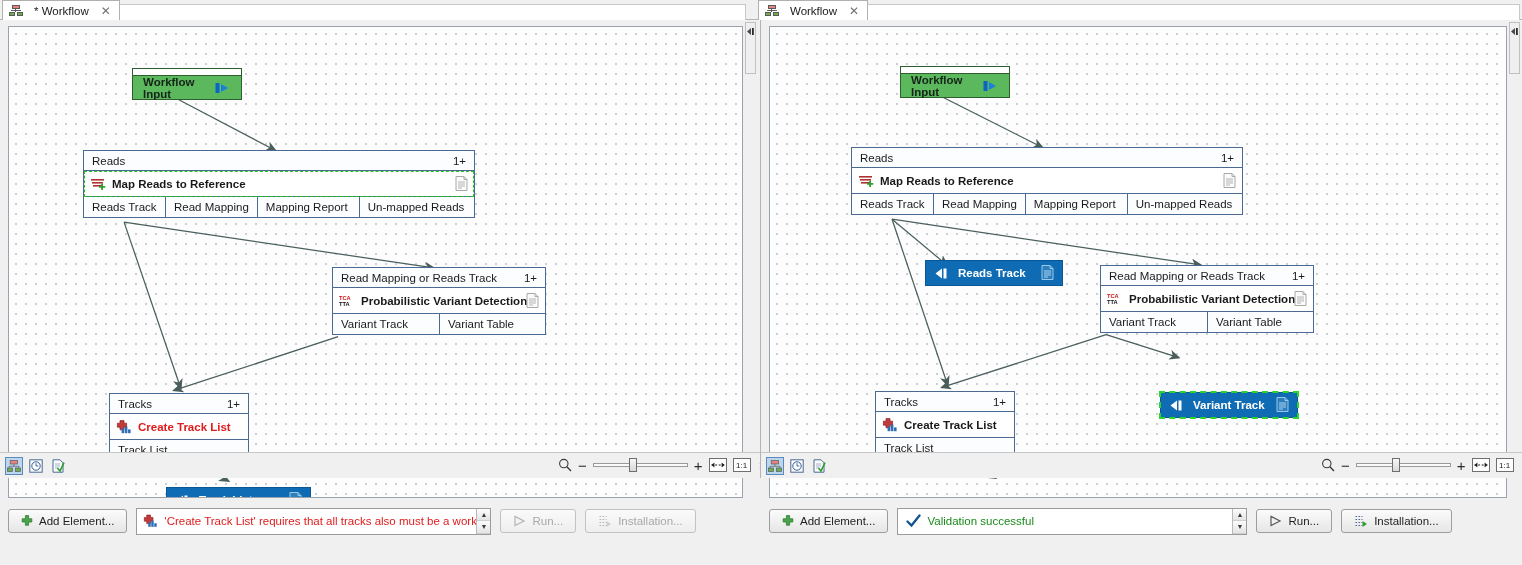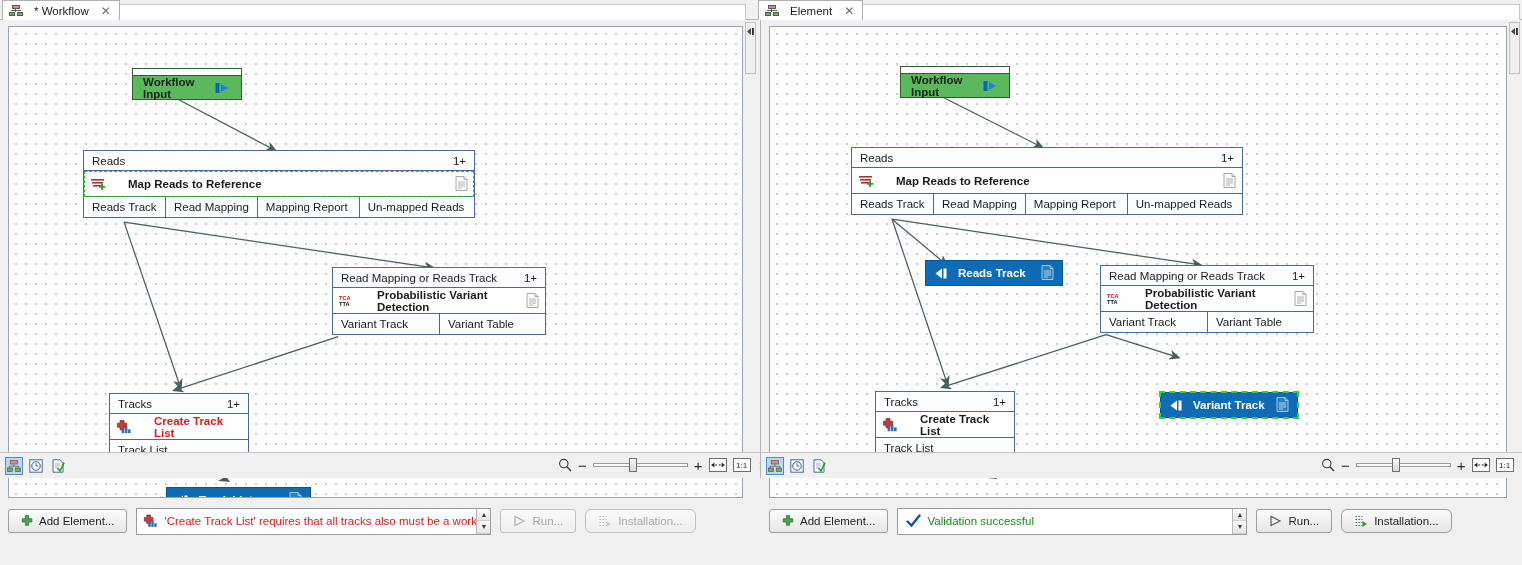--- a/index.html
+++ b/index.html
@@ -97,21 +97,21 @@
   .arrow-in-icon { width: 16px; height: 12px; flex: 0 0 16px; }
 
   
   .node-proc { background: #ffffff; border: 1px solid #4a6a93; }
   .node-proc .in-row {
     height: 20px; display: flex; align-items: center; justify-content: space-between;
     padding: 0 8px; border-bottom: 1px solid #4a6a93;
     background: #fcfdff;
   }
   .node-proc .title-row {
-    height: 26px; display: flex; align-items: center; gap: 22px;
+    height: 26px; display: flex; align-items: center; gap: 6px;
     padding: 0 6px; font-weight: bold;
     border-bottom: 1px solid #4a6a93;
     background: #ffffff; position: relative;
   }
   .node-proc .title-row.selected { outline: 1px dashed #22c422; outline-offset: -1px; }
   .node-proc .title-row .doc { position: absolute; right: 6px; top: 5px; }
   .node-proc .out-row { display: flex; height: 20px; background: #fcfdff; }
   .node-proc .out-row .out {
     flex: 1 1 auto; display: flex; align-items: center; padding: 0 8px;
     border-right: 1px solid #4a6a93; white-space: nowrap;
@@ -142,21 +142,21 @@
   .btn {
     height: 24px; display: inline-flex; align-items: center; gap: 6px;
     padding: 0 12px; font-size: 11.5px; color: #1f1f1f;
     background: linear-gradient(#fbfbfb, #e6e6e6);
     border: 1px solid #9d9d9d; border-radius: 3px;
     white-space: nowrap; cursor: pointer;
   }
   .btn.disabled { color: #a8a8a8; border-color: #c2c2c2; background: linear-gradient(#fafafa,#eeeeee); cursor: default; }
   .btn-add { min-width: 113px; justify-content: center; }
   .btn-run { min-width: 74px; justify-content: space-between; }
-  .btn-inst { min-width: 106px; justify-content: center; border-radius: 6px; }
+  .btn-inst { min-width: 106px; justify-content: center; }
 
   .statusbox {
     flex: 1 1 auto; height: 27px; background: #ffffff;
     border: 1px solid #9b9b9b; display: flex; align-items: center;
     padding: 0 0 0 6px; gap: 6px; font-size: 11.5px; overflow: hidden;
     position: relative;
   }
   .statusbox .msg { white-space: nowrap; overflow: hidden; }
   .statusbox .msg.red { color: #e01b1b; }
   .statusbox .msg.green { color: #1a8a1a; }
@@ -221,21 +221,21 @@
   </div>
 
   <div class="tab right">
     <span class="wf-icon">
       <i class="top"></i>
         <i class="bar"></i>
         <i class="stem"></i>
         <i class="bl"></i>
         <i class="br"></i>
     </span>
-    <span>Element</span>
+    <span>Workflow</span>
     <span class="close">✕</span>
   </div>
 </div>
 
 <div class="panel left">
 
   <div class="canvas">
 
     <svg class="svg-layer" viewBox="0 0 735 472">
       <defs>

